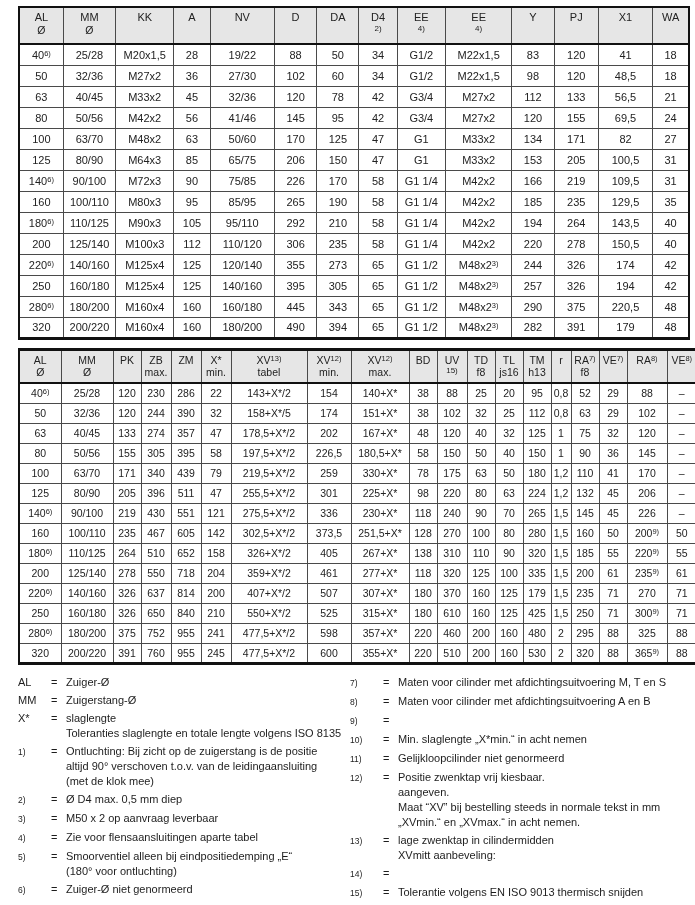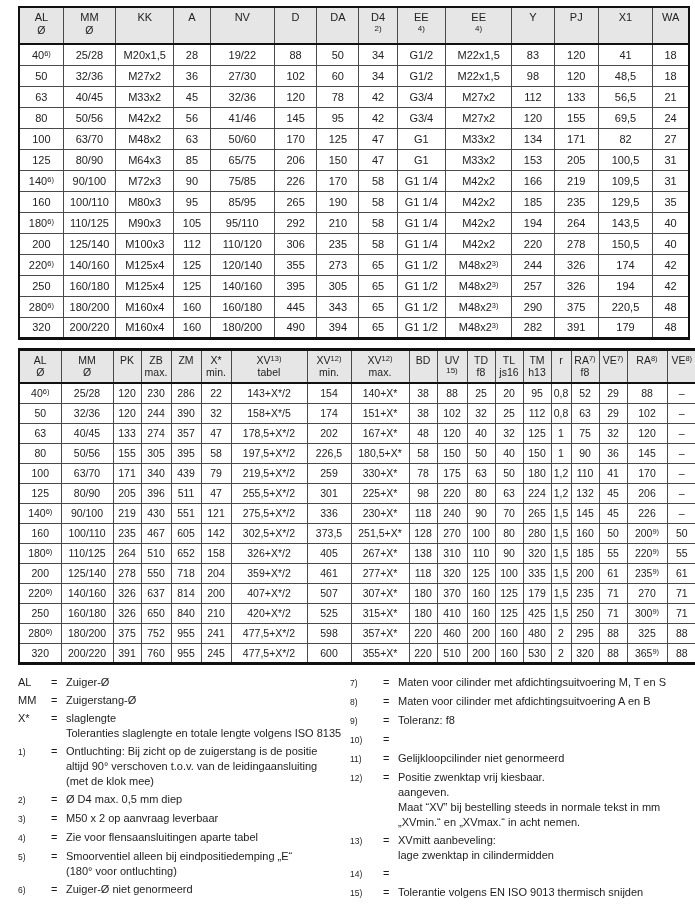--- a/index.html
+++ b/index.html
@@ -664,25 +664,25 @@
           <td>270</td>
           <td>71</td>
         </tr>
         <tr>
           <td>250</td>
           <td>160/180</td>
           <td>326</td>
           <td>650</td>
           <td>840</td>
           <td>210</td>
-          <td>420+X*/2</td>
+          <td>550+X*/2</td>
           <td>525</td>
           <td>315+X*</td>
           <td>180</td>
-          <td>410</td>
+          <td>610</td>
           <td>160</td>
           <td>125</td>
           <td>425</td>
           <td>1,5</td>
           <td>250</td>
           <td>71</td>
           <td>300<sup>9)</sup></td>
           <td>71</td>
         </tr>
         <tr>
@@ -811,27 +811,27 @@
         <div class="fn-item">
           <span class="fn-label is-sup">8)</span>
           <span class="fn-eq">=</span>
           <div class="fn-text">
             <div>Maten voor cilinder met afdichtingsuitvoering A en B</div>
           </div>
         </div>
         <div class="fn-item">
           <span class="fn-label is-sup">9)</span>
           <span class="fn-eq">=</span>
-          <div class="fn-text">
-            <div>Toleranz: f8</div>
-          </div>
         </div>
         <div class="fn-item">
           <span class="fn-label is-sup">10)</span>
           <span class="fn-eq">=</span>
+          <div class="fn-text">
+            <div>Min. slaglengte „X*min.“ in acht nemen</div>
+          </div>
         </div>
         <div class="fn-item">
           <span class="fn-label is-sup">11)</span>
           <span class="fn-eq">=</span>
           <div class="fn-text">
             <div>Gelijkloopcilinder niet genormeerd</div>
           </div>
         </div>
         <div class="fn-item">
           <span class="fn-label is-sup">12)</span>
@@ -840,22 +840,22 @@
             <div>Positie zwenktap vrij kiesbaar.</div>
             <div>aangeven.</div>
             <div>Maat “XV” bij bestelling steeds in normale tekst in mm</div>
             <div>„XVmin.“ en „XVmax.“ in acht nemen.</div>
           </div>
         </div>
         <div class="fn-item">
           <span class="fn-label is-sup">13)</span>
           <span class="fn-eq">=</span>
           <div class="fn-text">
+            <div>lage zwenktap in cilindermidden</div>
             <div>XVmitt aanbeveling:</div>
-            <div>lage zwenktap in cilindermidden</div>
           </div>
         </div>
         <div class="fn-item">
           <span class="fn-label is-sup">14)</span>
           <span class="fn-eq">=</span>
         </div>
         <div class="fn-item">
           <span class="fn-label is-sup">15)</span>
           <span class="fn-eq">=</span>
           <div class="fn-text">

